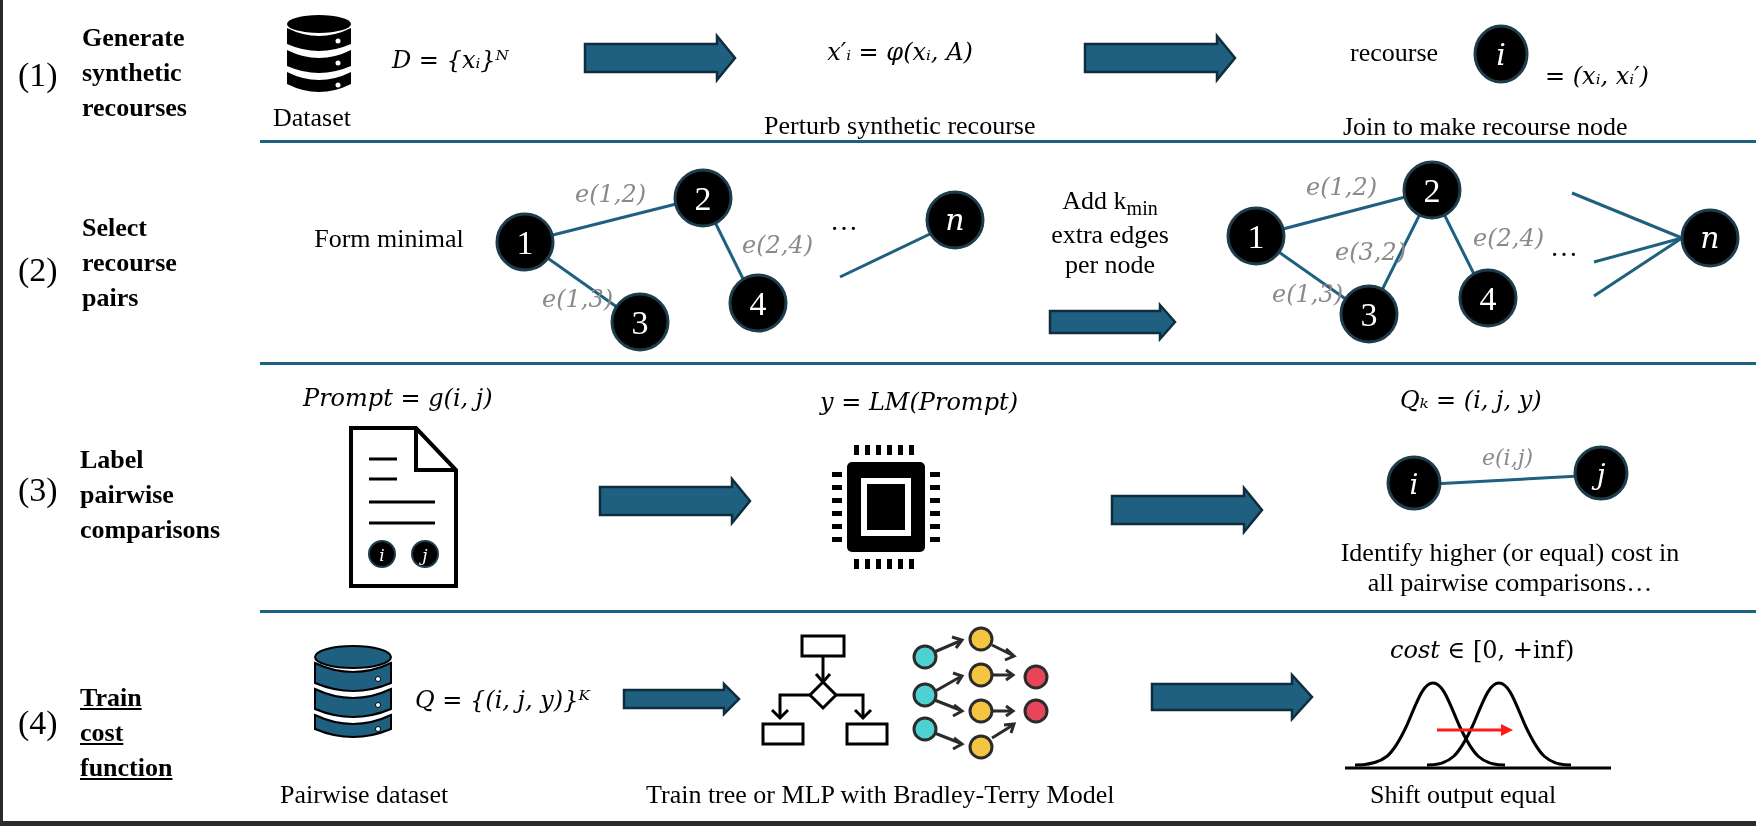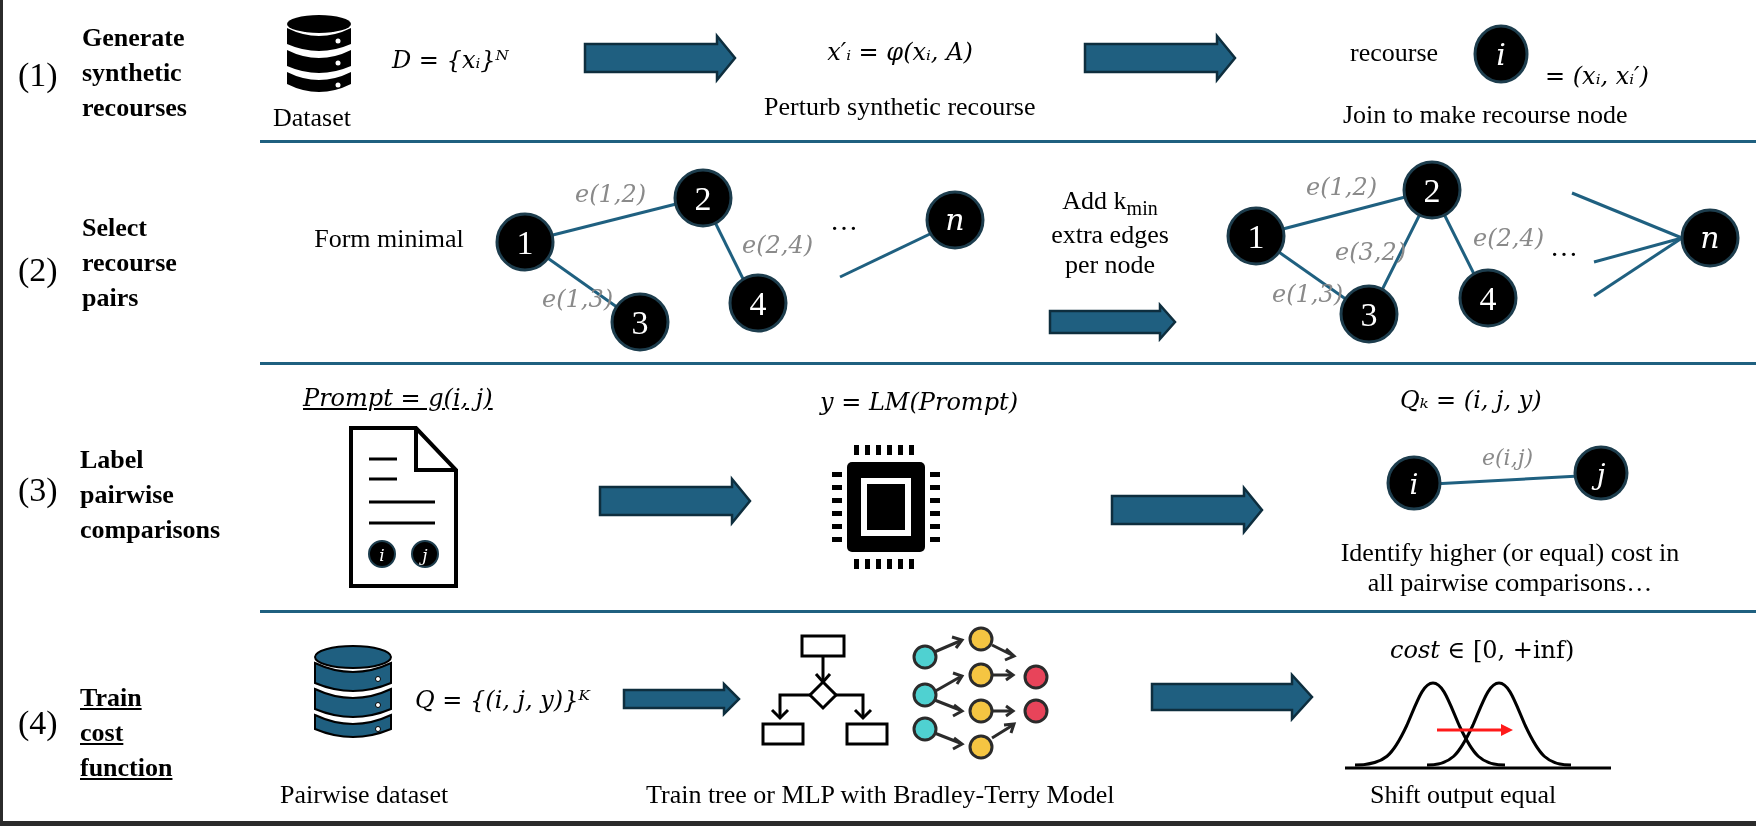--- a/index.html
+++ b/index.html
@@ -64,33 +64,33 @@
       </g>
   </svg>
   <div class="abs caption" style="left:273px; top:103px;">Dataset</div>
   <div class="abs math" style="left:392px; top:46px;">D = {xᵢ}ᴺ</div>
 
   <svg style="left:585px; top:36px;" width="150" height="44">
       <use href="#bigarrow"></use>
     </svg>
 
   <div class="abs math center" style="left:800px; top:38px; width:200px;">x′ᵢ = φ(xᵢ, A)</div>
-  <div class="abs caption" style="left:764px; top:92px;">Perturb synthetic recourse</div>
+  <div class="abs caption" style="left:764px; top:111px;">Perturb synthetic recourse</div>
 
   <svg style="left:1085px; top:36px;" width="150" height="44">
       <use href="#bigarrow"></use>
     </svg>
 
   <div class="abs caption" style="left:1350px; top:38px;">recourse</div>
   <svg style="left:1473px; top:24px;" width="56" height="60">
     <ellipse cx="28" cy="30" rx="26" ry="28" fill="#000" stroke="#1d3d4d" stroke-width="3"></ellipse>
     <text x="28" y="41" text-anchor="middle" fill="#fff" font-family="DejaVu Serif, serif" font-style="italic" font-size="30">i</text>
   </svg>
   <div class="abs math" style="left:1545px; top:40px;margin-top:22px;">= (xᵢ, xᵢ′)</div>
-  <div class="abs caption" style="left:1343px; top:100px;">Join to make recourse node</div>
+  <div class="abs caption" style="left:1343px; top:112px;">Join to make recourse node</div>
 </div>
 
 <div>
   <div class="abs stepnum" style="left:18px; top:253px;">(2)</div>
   <div class="abs steplabel" style="left:82px; top:210px;">
     <div>Select</div>
     <div>recourse</div>
     <div>pairs</div>
   </div>
   <div class="abs caption center" style="left:284px; top:224px; width:210px;">
@@ -178,21 +178,21 @@
 </div>
 
 <div>
   <div class="abs stepnum" style="left:18px; top:473px;">(3)</div>
   <div class="abs steplabel" style="left:80px; top:442px;">
     <div>Label</div>
     <div>pairwise</div>
     <div>comparisons</div>
   </div>
 
-  <div class="abs math" style="left:303px; top:384px;text-decoration:underline;">Prompt = g(i, j)</div>
+  <div class="abs math" style="left:303px; top:384px;">Prompt = g(i, j)</div>
   <svg style="left:349px; top:426px;" width="124" height="165">
     <path d="M2,2 L67,2 L107,44 L107,160 L2,160 Z" fill="#fff" stroke="#000" stroke-width="4"></path>
     <path d="M67,2 L67,44 L107,44" fill="none" stroke="#000" stroke-width="4"></path>
     <g stroke="#000" stroke-width="3">
       <line x1="20" y1="33" x2="48" y2="33"></line>
       <line x1="20" y1="53" x2="48" y2="53"></line>
       <line x1="20" y1="76" x2="86" y2="76"></line>
       <line x1="20" y1="97" x2="86" y2="97"></line>
     </g>
     <g>

